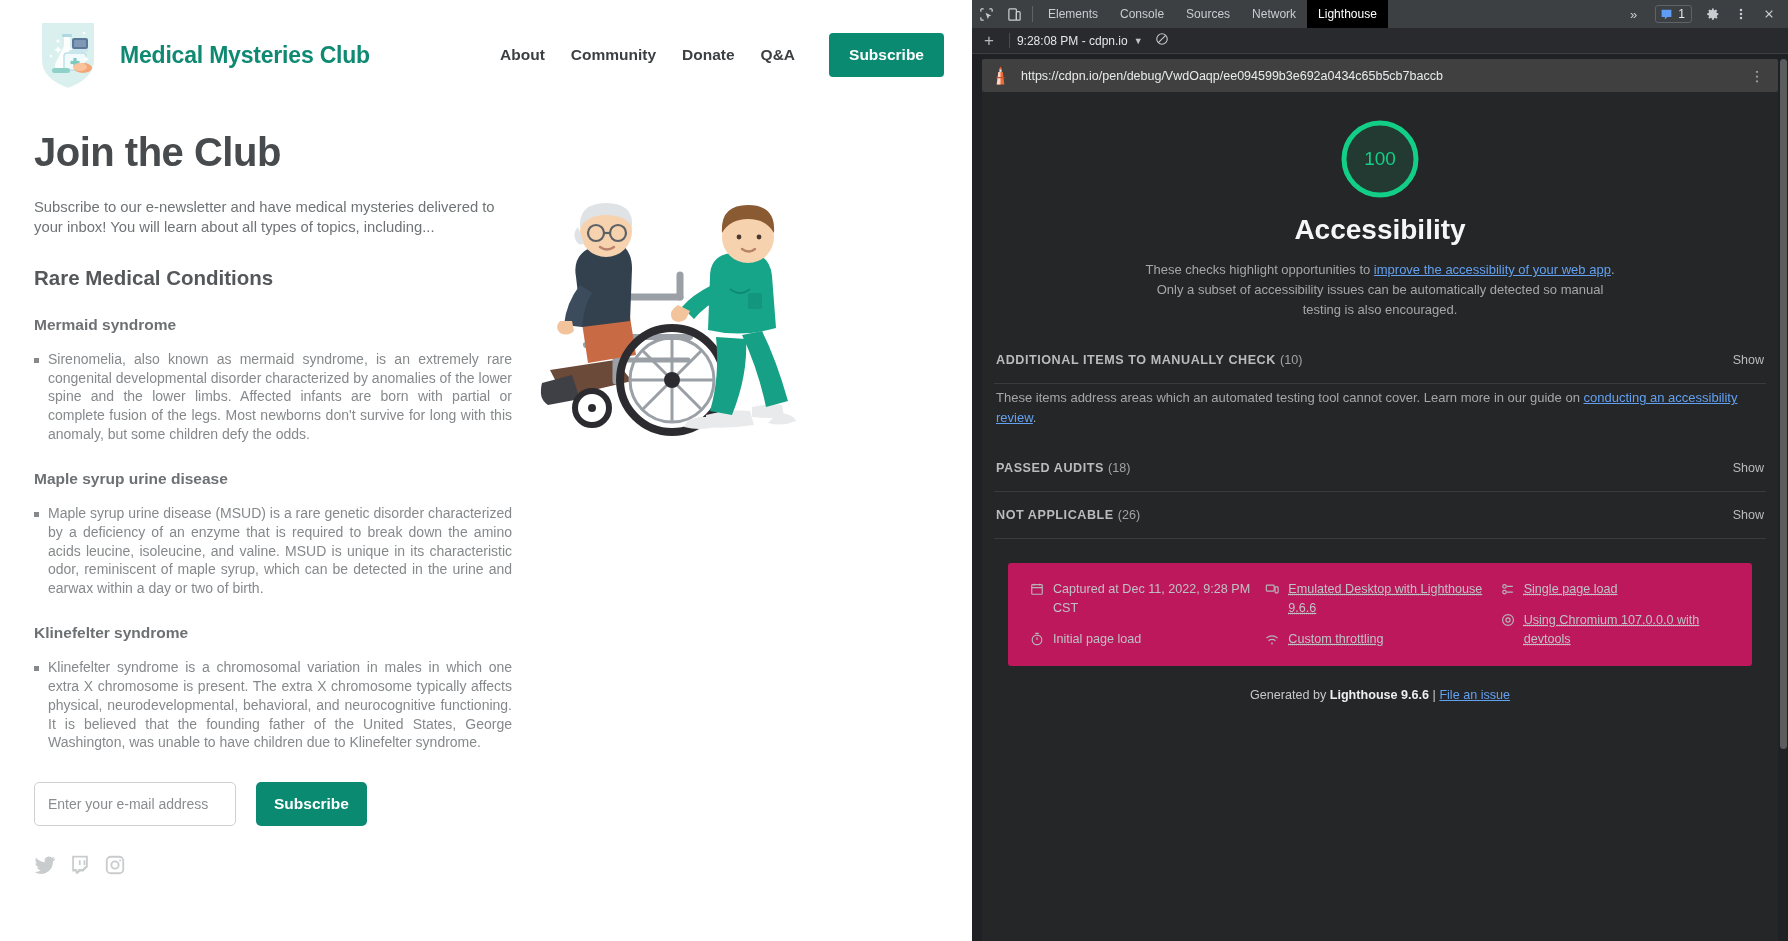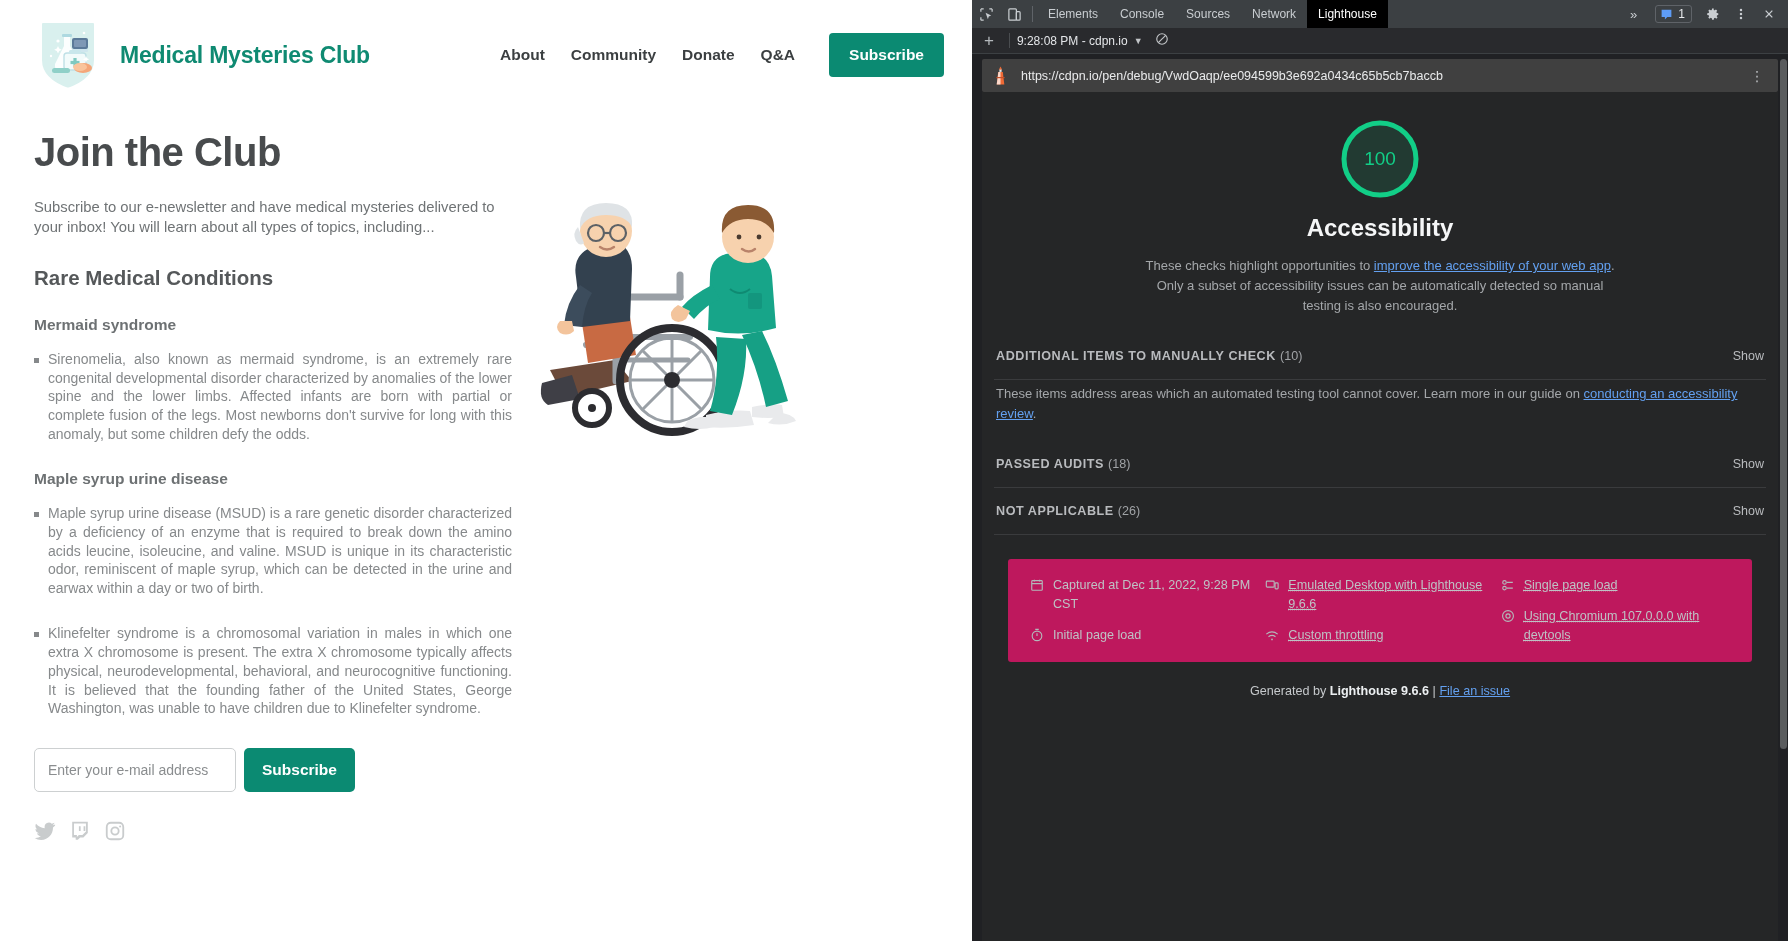--- a/index.html
+++ b/index.html
@@ -111,21 +111,21 @@
     content: "";
     position: absolute;
     left: 0; top: 8px;
     width: 5px; height: 5px;
     background: #86898b;
   }
 
   .subscribe-form {
     display: flex;
     align-items: flex-end;
-    gap: 8px;
+    gap: 20px;
     margin-top: 30px;
   }
   .email-input {
     width: 202px;
     height: 44px;
     border: 1px solid #cdd0d1;
     border-radius: 5px;
     padding: 0 13px;
     font-size: 14px;
     color: #8a8d8f;
@@ -252,21 +252,21 @@
   .gauge-wrap { display: flex; flex-direction: column; align-items: center; padding-top: 26px; }
   .gauge { position: relative; width: 82px; height: 82px; }
   .gauge svg { width: 82px; height: 82px; display:block; }
   .gauge-num {
     position: absolute; inset: 0;
     display: flex; align-items: center; justify-content: center;
     color: #12ce87; font-size: 19px;
     font-family: "Liberation Sans", sans-serif;
   }
   .cat-title {
-    color: #f5f6f7; font-size: 24px; font-weight: bold;
+    color: #f5f6f7; font-size: 28px; font-weight: bold;
     margin-top: 14px;
   }
   .cat-desc {
     color: #a4a7aa; font-size: 13px; line-height: 1.52;
     text-align: center;
     max-width: 480px;
     margin: 14px auto 0 auto;
   }
   .cat-desc a { color: #63a0f0; text-decoration: underline; }
 
@@ -384,20 +384,21 @@
         <h3 class="cond-head">Mermaid syndrome</h3>
         <ul class="cond-list">
           <li>Sirenomelia, also known as mermaid syndrome, is an extremely rare congenital developmental disorder characterized by anomalies of the lower spine and the lower limbs. Affected infants are born with partial or complete fusion of the legs. Most newborns don't survive for long with this anomaly, but some children defy the odds.</li>
         </ul>
 
         <h3 class="cond-head">Maple syrup urine disease</h3>
         <ul class="cond-list">
           <li>Maple syrup urine disease (MSUD) is a rare genetic disorder characterized by a deficiency of an enzyme that is required to break down the amino acids leucine, isoleucine, and valine. MSUD is unique in its characteristic odor, reminiscent of maple syrup, which can be detected in the urine and earwax within a day or two of birth.</li>
         </ul>
 
+        <h3 class="cond-head">Klinefelter syndrome</h3>
         <ul class="cond-list">
           <li>Klinefelter syndrome is a chromosomal variation in males in which one extra X chromosome is present. The extra X chromosome typically affects physical, neurodevelopmental, behavioral, and neurocognitive functioning. It is believed that the founding father of the United States, George Washington, was unable to have children due to Klinefelter syndrome.</li>
         </ul>
 
         <div class="subscribe-form">
           <input class="email-input" type="text" placeholder="Enter your e-mail address" style="">
           <button class="subscribe-form-btn">Subscribe</button>
         </div>
 
         <div class="social-row">

